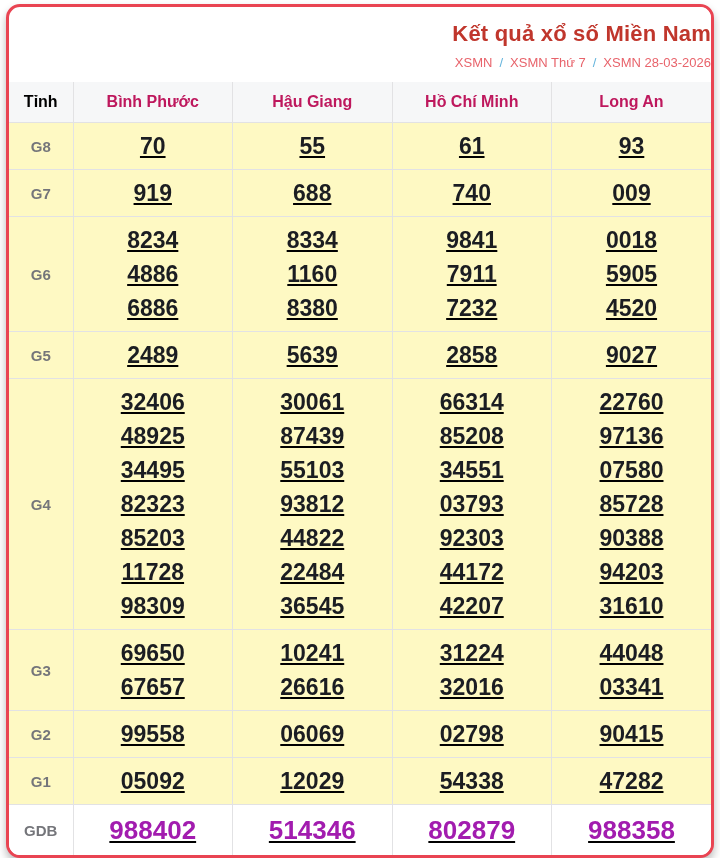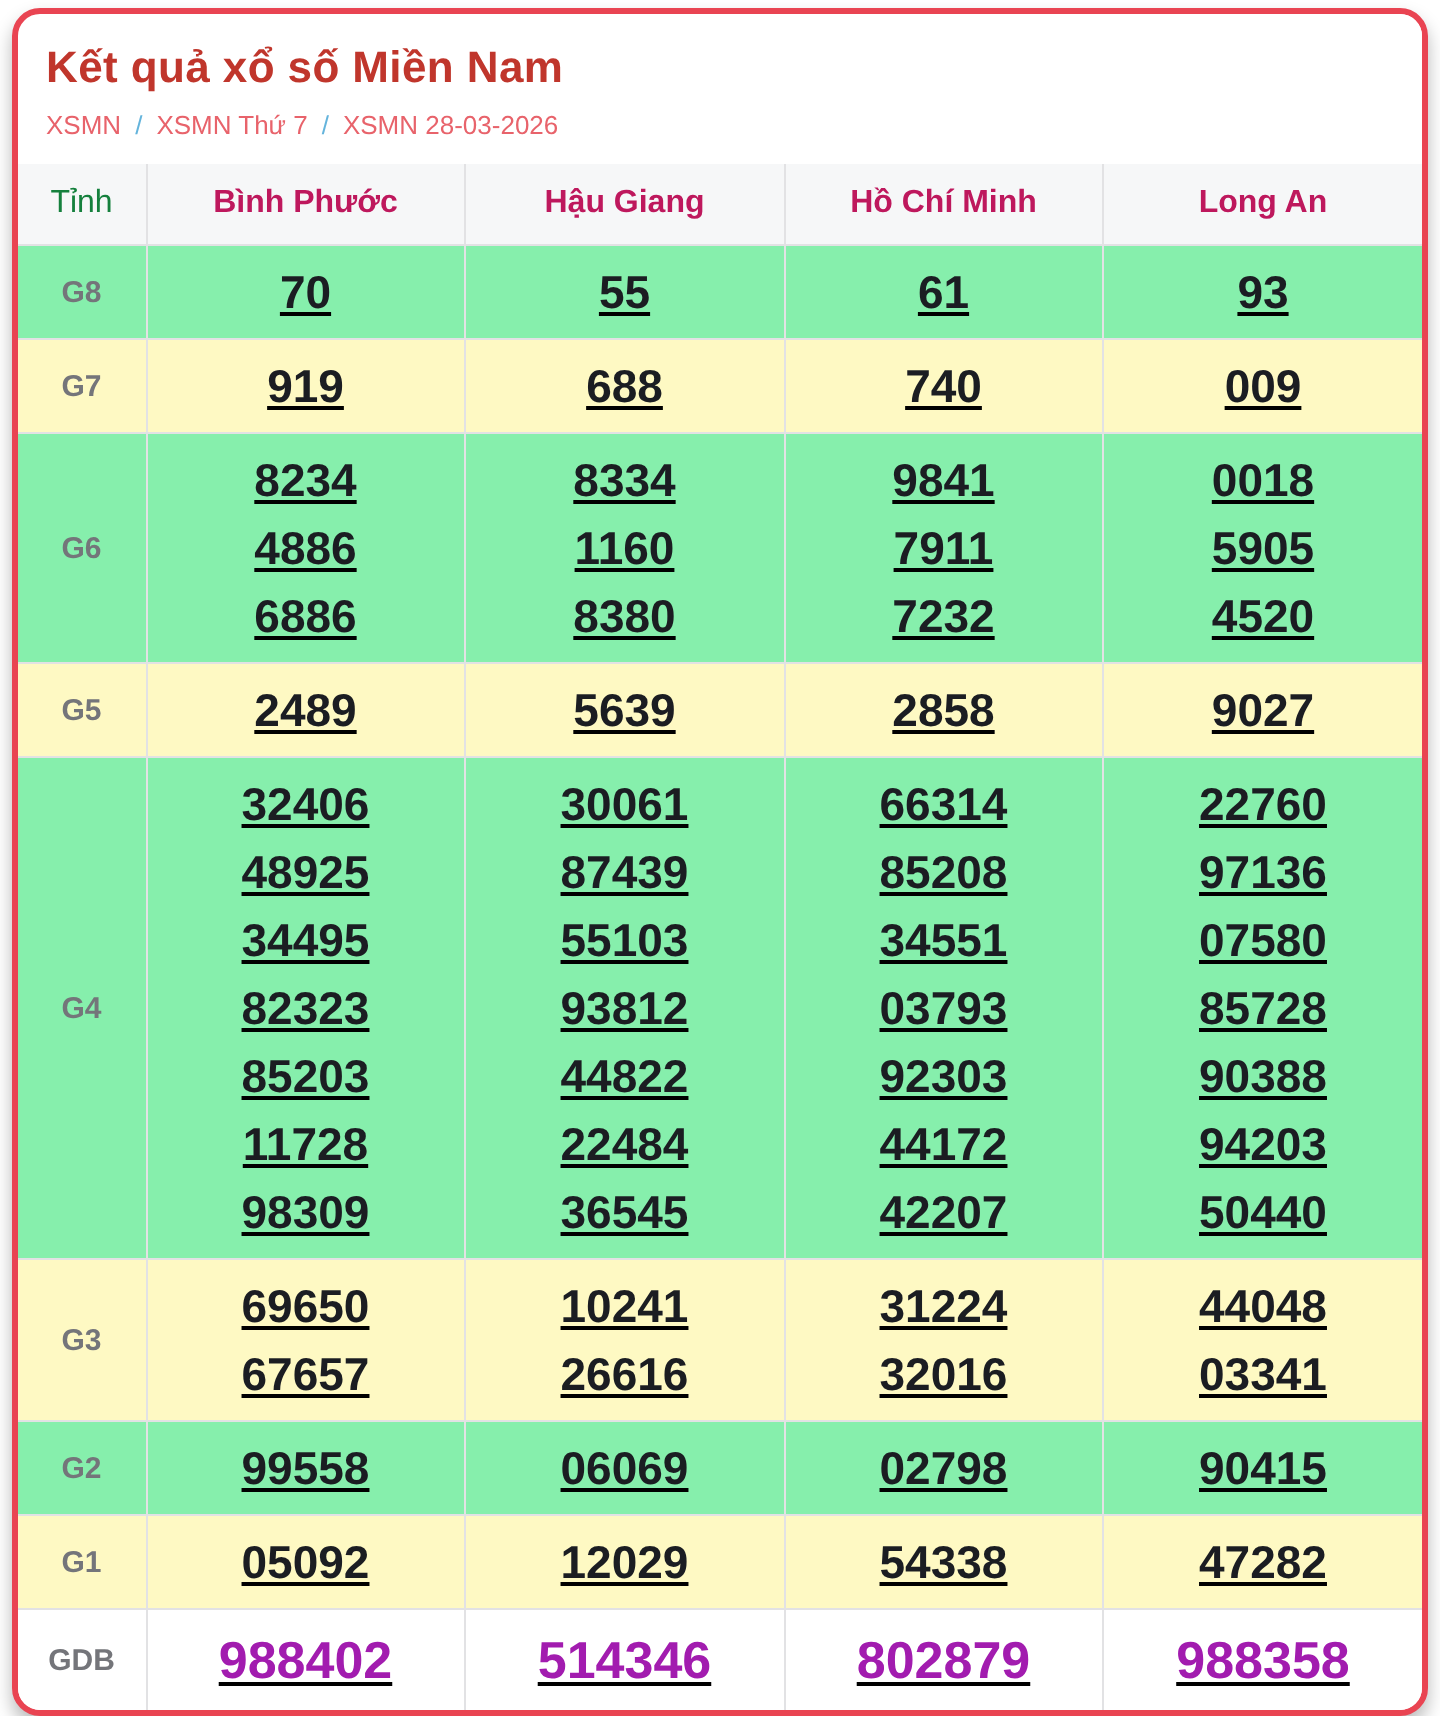--- a/index.html
+++ b/index.html
@@ -11,21 +11,21 @@
   .card {
     width: 708px;
     margin: 4px auto 10px auto;
     background: #ffffff;
     border: 3px solid #e94452;
     border-radius: 14px;
     box-shadow: 0 5px 9px rgba(0,0,0,0.28);
     overflow: hidden;
   }
   .card-header {
-    text-align: left;
+    text-align: right;
     padding: 14px 0 12px 0;
     background: #ffffff;
     margin-left: 14px;
   }
   .page-title {
     font-size: 22px;
     font-weight: bold;
     color: #c0362c;
     letter-spacing: 0.2px;
   }
@@ -56,37 +56,37 @@
   }
   table.results th:first-child, table.results td:first-child { border-left: 0; }
   table.results th:last-child, table.results td:last-child { border-right: 0; }
   table.results thead th { border-top: 0; }
   table.results tr:last-child td { border-bottom: 0; }
   thead th {
     background: #f6f7f8;
     padding: 11px 0;
     font-size: 16px;
   }
-  th.corner { color: #15803d; font-weight: normal; }
+  th.corner { color: #000000; font-weight: bold; }
   th.province { color: #be185d; font-weight: bold; cursor: pointer; }
   td.label {
     color: #74757a;
     font-size: 15px;
     font-weight: 600;
     background: transparent;
   }
   td.vals { padding: 6px 0; text-decoration: underline; }
   .num {
     font-size: 23px;
     font-weight: bold;
     color: #1b1d22;
     line-height: 34px;
     font-family: "Liberation Sans", "DejaVu Sans", sans-serif;
   }
-  tr.stripe td { background: #86efac; }
+  tr.stripe td { background: #fef9c3; }
   tr.plain td { background: #fef9c3; }
   tr.highlight td { background: #ffffff; }
   tr.highlight td.vals { padding: 7px 0; }
   tr.highlight .num {
     color: #a21caf;
     font-size: 26px;
     line-height: 36px;
   }
 </style>
 </head>
@@ -212,21 +212,21 @@
             <div class="num">44172</div>
             <div class="num">42207</div>
           </td>
           <td class="vals">
             <div class="num">22760</div>
             <div class="num">97136</div>
             <div class="num">07580</div>
             <div class="num">85728</div>
             <div class="num">90388</div>
             <div class="num">94203</div>
-            <div class="num">50440</div>
+            <div class="num">31610</div>
           </td>
         </tr>
         <tr class="plain">
           <td class="label">G3</td>
           <td class="vals">
             <div class="num">69650</div>
             <div class="num">67657</div>
           </td>
           <td class="vals">
             <div class="num">10241</div>

